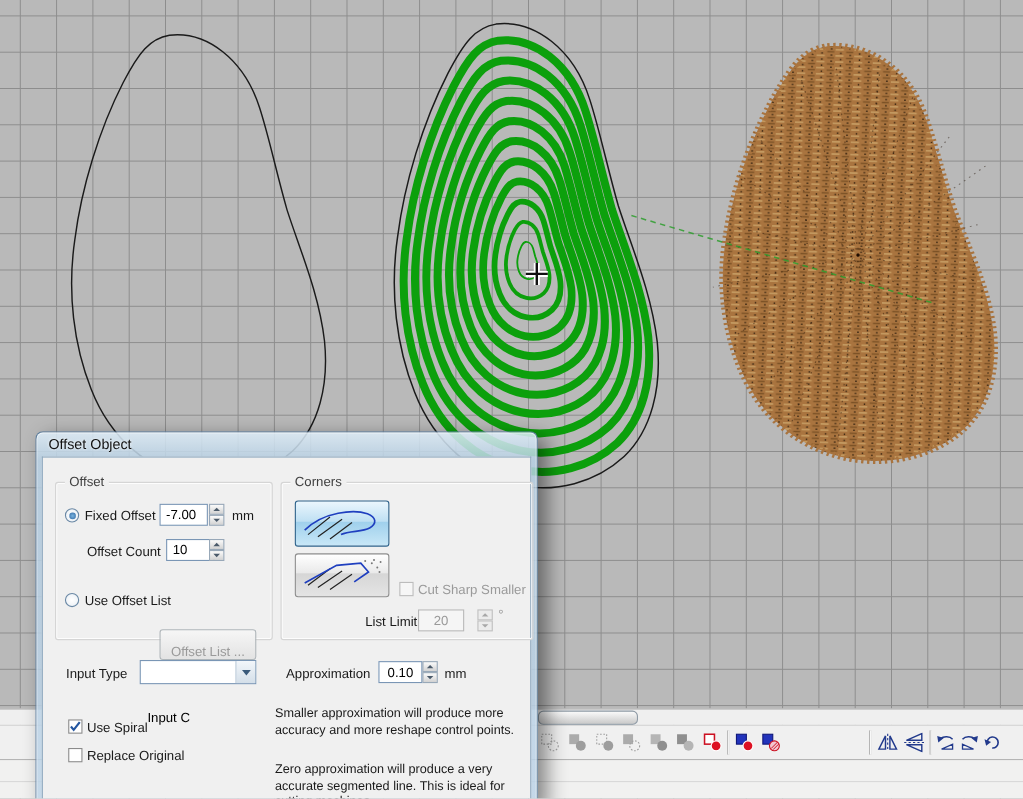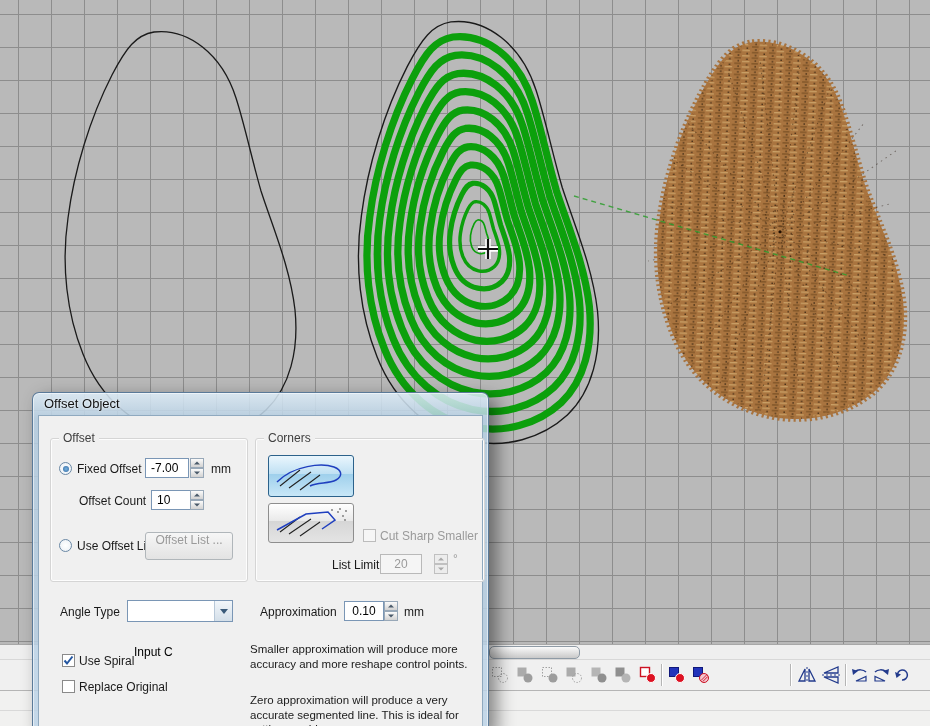--- a/index.html
+++ b/index.html
@@ -42,21 +42,21 @@
   .din.ctr{text-align:center;padding:0;}
   .din.dis{border-color:#b9b9b9;background:#f5f5f5;color:#9a9a9a;}
   .radio{position:absolute;width:13px;height:13px;border:1px solid #6a88a5;border-radius:50%;
     background:radial-gradient(#ffffff,#e8eef4);box-sizing:border-box;}
   .radio.sel::after{content:"";position:absolute;left:2.5px;top:2.5px;width:6px;height:6px;border-radius:50%;
     background:radial-gradient(#79b3e0,#2f66a0);}
   .chk{position:absolute;width:13px;height:13px;border:1px solid #8a8a8a;background:#fff;box-sizing:border-box;
     display:flex;align-items:center;justify-content:center;}
   .chk.dis{border-color:#bcbcbc;background:#f6f6f6;}
   .btn-dis{position:absolute;border:1px solid #b0b6ba;border-radius:3px;background:linear-gradient(#f6f6f6,#e3e3e3);
-    color:#9a9a9a;font-size:12px;display:flex;align-items:flex-start;justify-content:center;}
+    color:#9a9a9a;font-size:12px;display:flex;align-items:flex-end;justify-content:center;margin-top:40px;}
   .cbtn{position:absolute;left:12px;width:86px;border-radius:3px;display:flex;align-items:center;justify-content:center;box-sizing:border-box;}
   .cbtn.sel{border:1px solid #2c628b;background:linear-gradient(#eaf6fd,#bfe0f3 45%,#9fd0ec 46%,#c8e7f7);}
   .cbtn.nrm{border:1px solid #8e8e8e;background:linear-gradient(#ffffff,#e9e9e9 45%,#d6d6d6 46%,#e4e4e4);}
   .combo{position:absolute;height:22px;border:1px solid #7a96b5;background:#fff;box-sizing:border-box;font-size:12px;}
   .combo .cv{position:absolute;left:6px;top:3px;margin-top:41px;}
   .combo .ca{position:absolute;right:0;top:0;bottom:0;width:17px;border-left:1px solid #b8c8d8;
     background:linear-gradient(#f2f6fa,#d4dfe9);display:flex;align-items:center;justify-content:center;}
   .combo .ca::after{content:"";border-left:4px solid transparent;border-right:4px solid transparent;border-top:5px solid #3a5a7a;}
   .note{position:absolute;font-size:11.5px;color:#1a1a1a;line-height:1.28;width:218px;}
   .crosshair{position:absolute;left:476px;top:237px;width:24px;height:24px;pointer-events:none;}
@@ -300,21 +300,21 @@
         <span class="lbl dis" style="left:124px;top:90px">Cut Sharp Smaller</span>
         <span class="lbl" style="left:76px;top:119px">List Limit</span>
         <input class="din ctr dis" style="left: 124px; top: 115px; width: 42px; text-align: center;" disabled="" value="20">
         <div class="spin dis" style="left:178px;top:115px">
             <b class="sb up"></b>
             <b class="sb dn"></b>
           </div>
         <span class="lbl dis" style="left:197px;top:113px">°</span>
       </div>
 
-      <span class="lbl" style="left:21px;top:189px">Angle Type</span>
+      <span class="lbl" style="left:21px;top:189px">Input Type</span>
       <div class="combo" style="left:88px;top:184px;width:106px">
         <span class="cv">Input C</span>
         <span class="ca"></span>
       </div>
       <span class="lbl" style="left:221px;top:189px">Approximation</span>
       <input class="din ctr" style="left: 305px; top: 185px; width: 40px;" value="0.10">
       <div class="spin" style="left:345px;top:185px">
           <b class="sb up"></b>
           <b class="sb dn"></b>
         </div>

